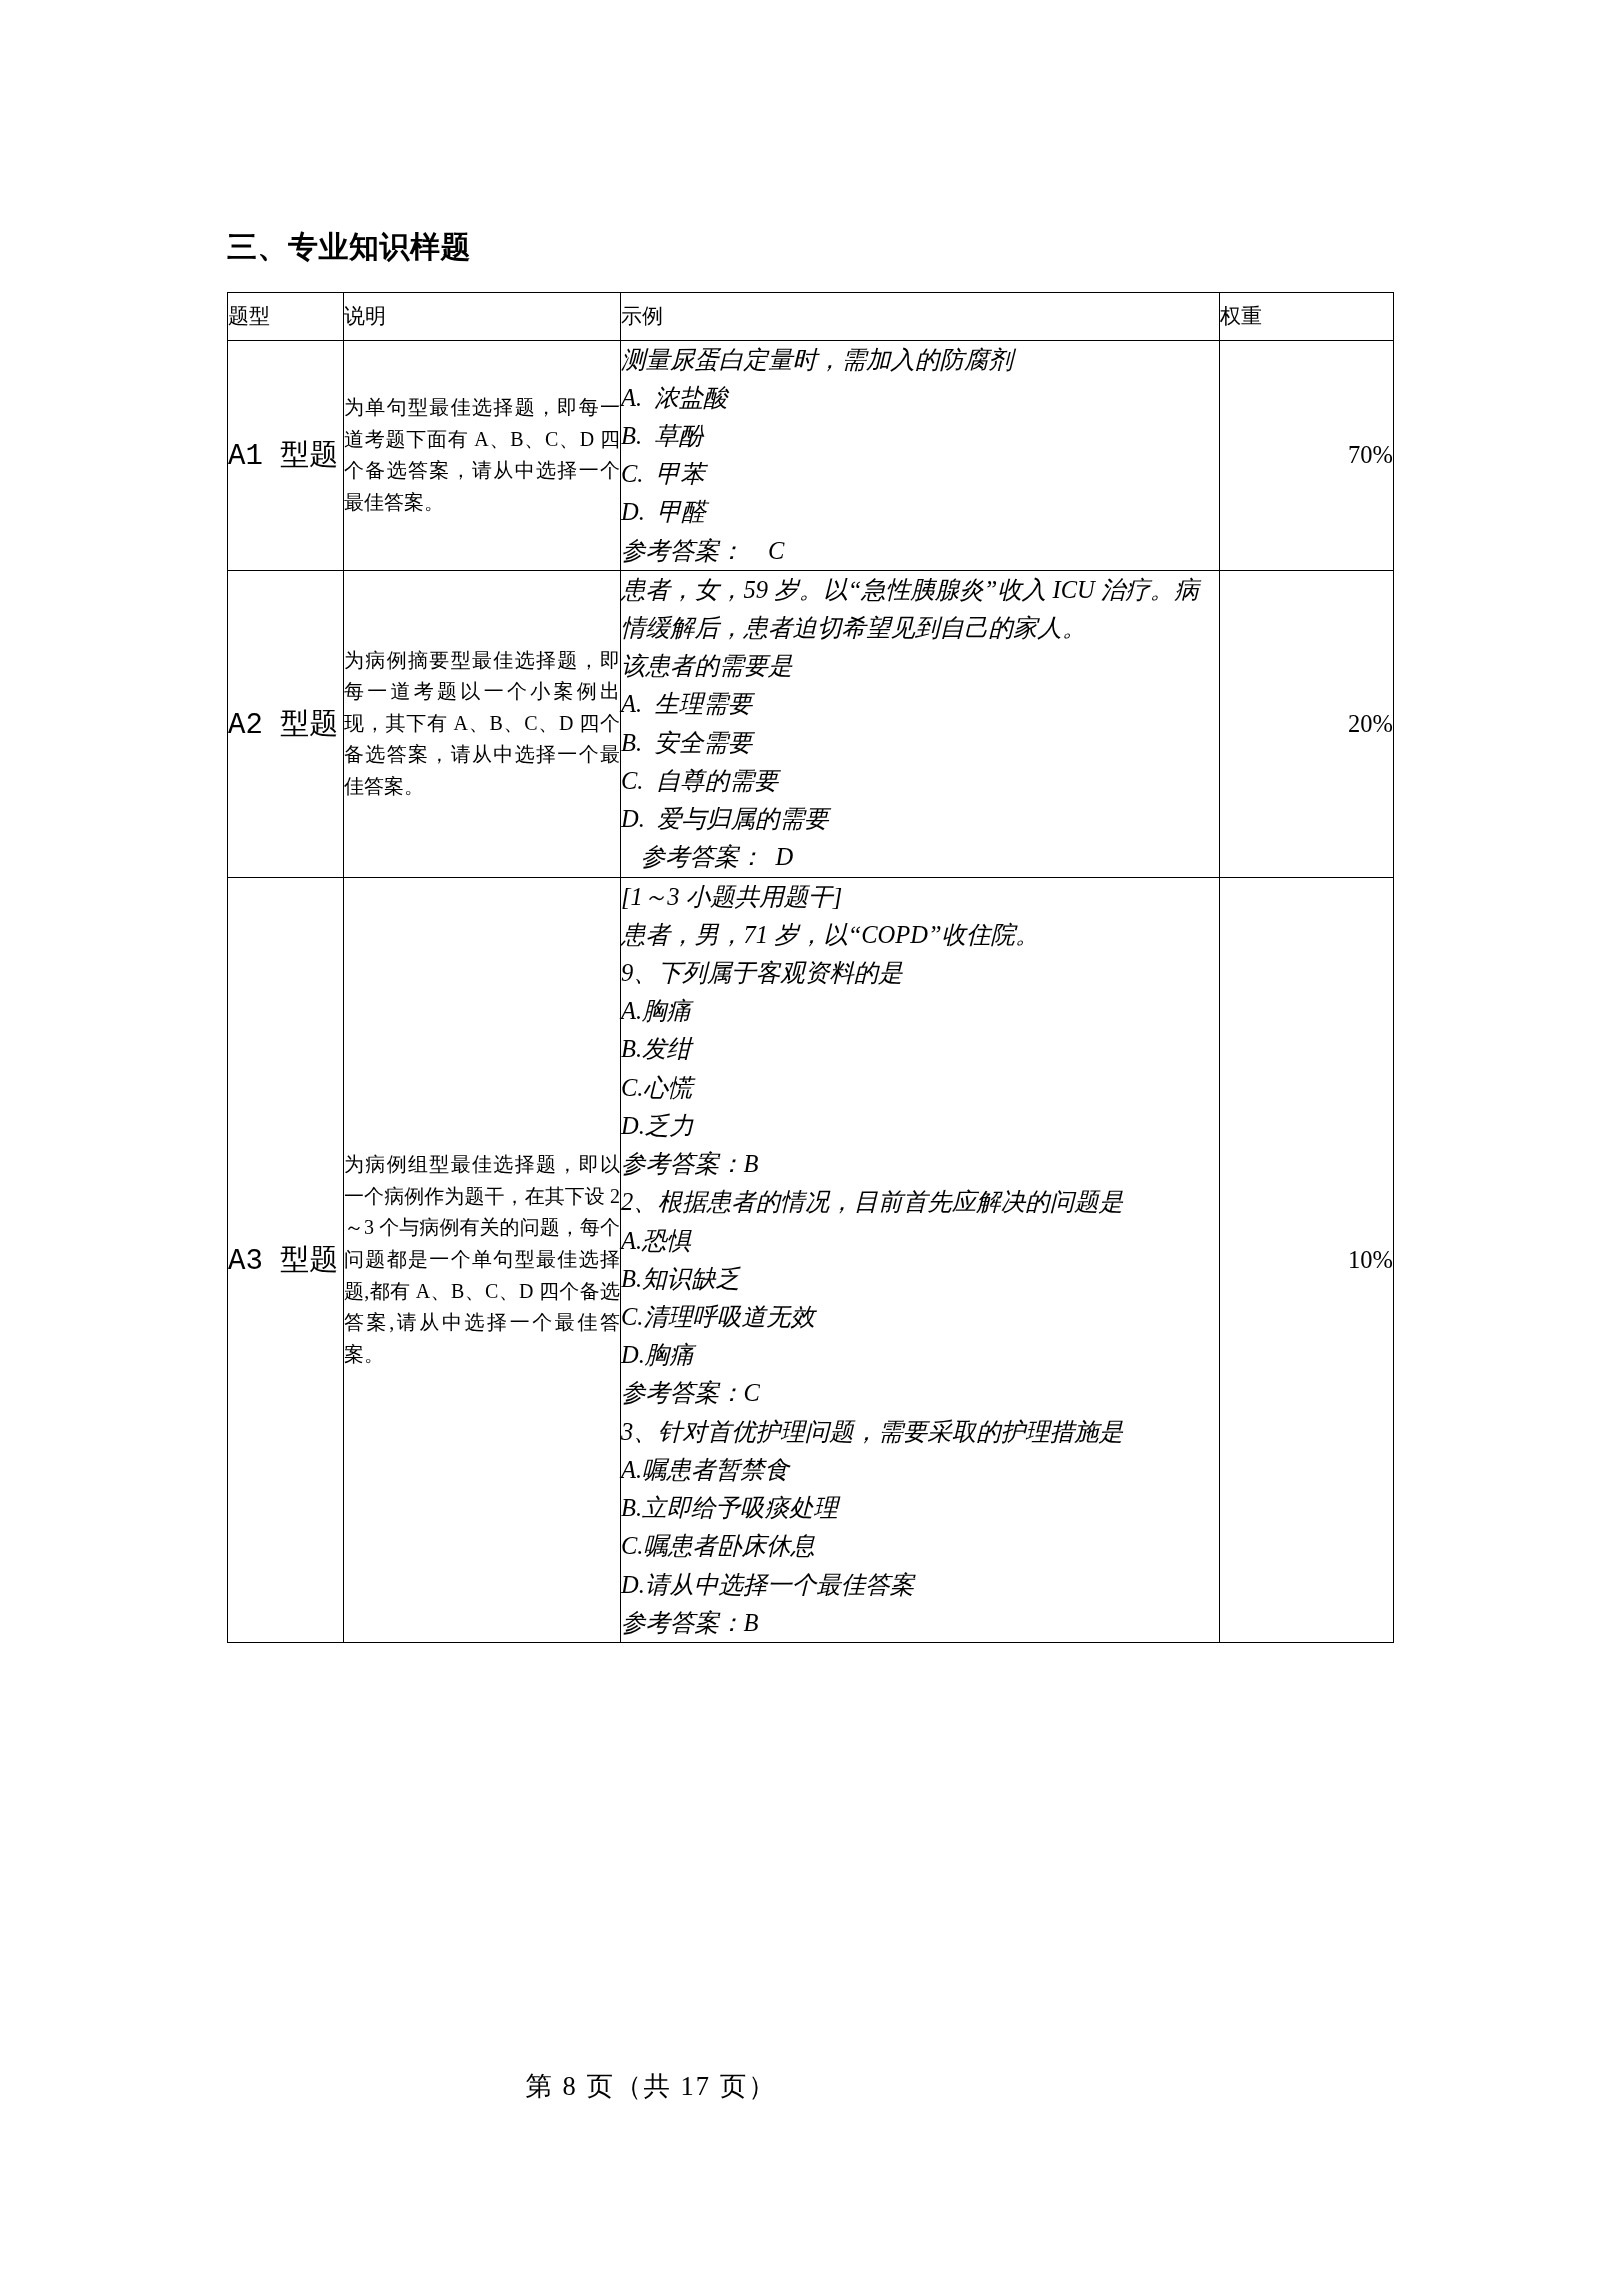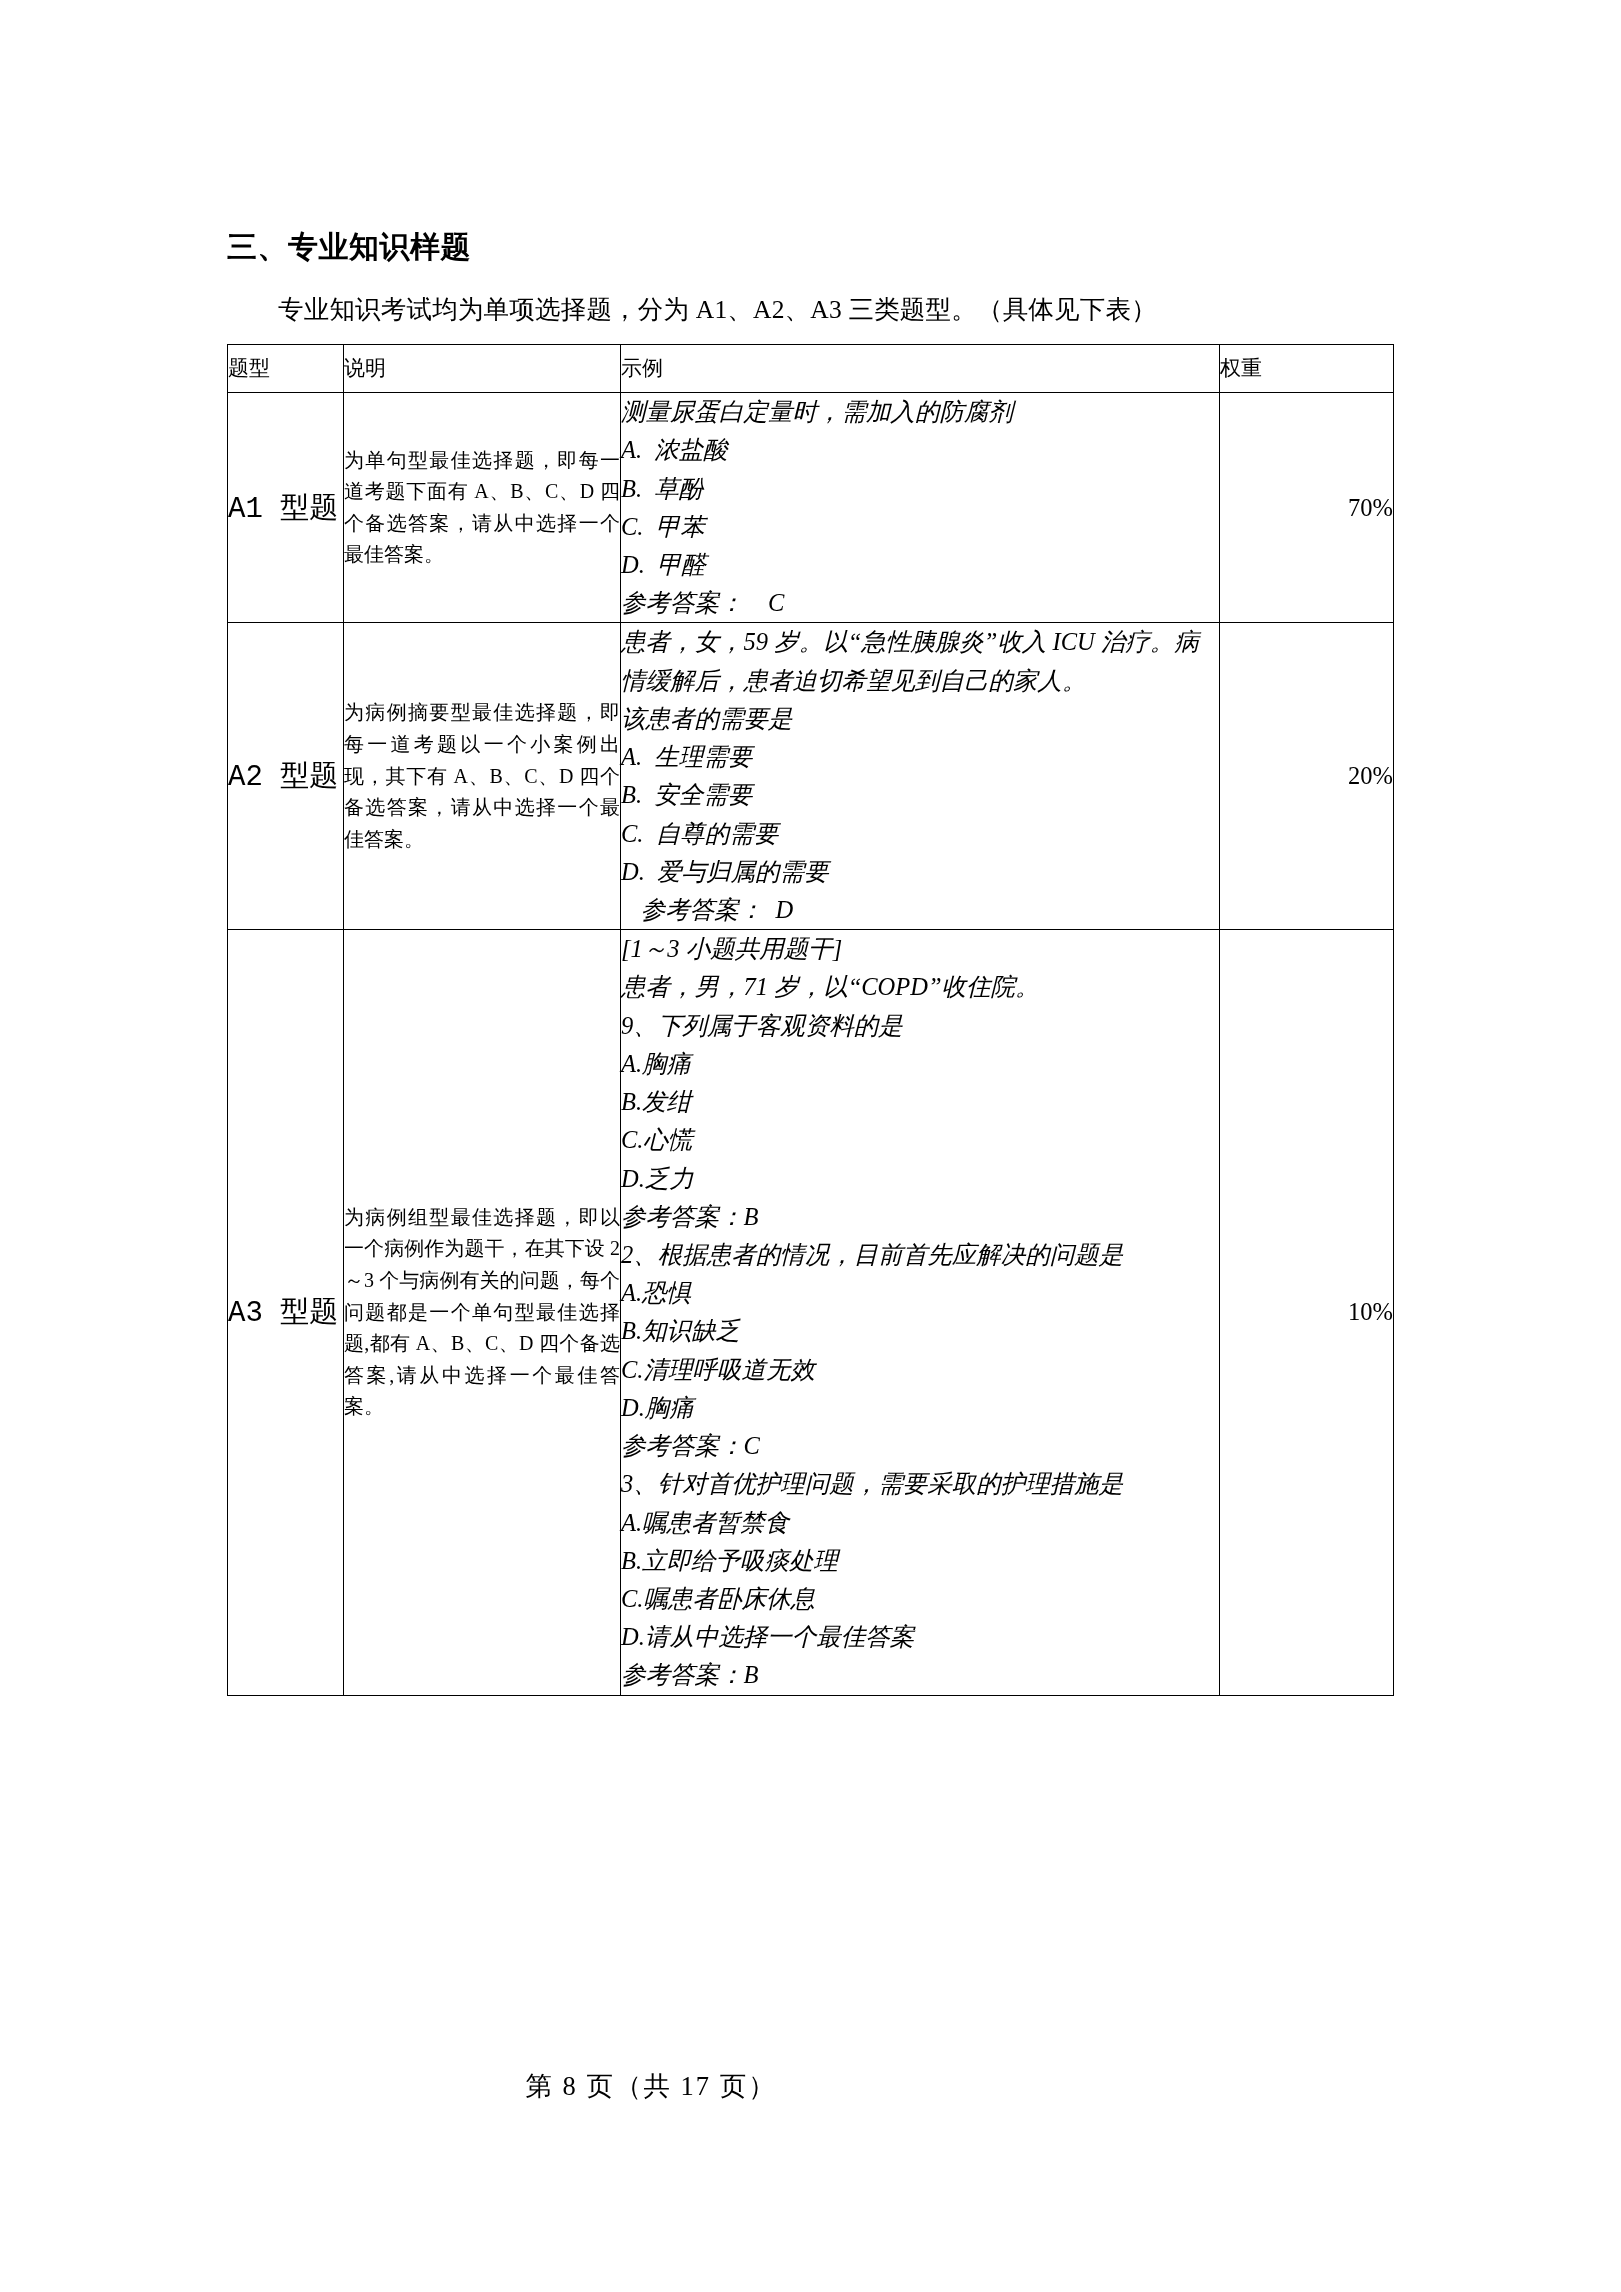--- a/index.html
+++ b/index.html
@@ -104,21 +104,20 @@
   }
 </style>
 </head>
 <body>
 
 <div class="page">
   <div class="content">
 
     <h1 class="section-title">三、专业知识样题</h1>
 
-    <p class="intro">专业知识考试均为单项选择题，分为 A1、A2、A3 三类题型。（具体见下表）</p>
 
     <table class="sample-table">
       <colgroup>
         <col class="c-type">
           <col class="c-desc">
           <col class="c-exam">
           <col class="c-weight">
       </colgroup>
       <thead>
         <tr>

